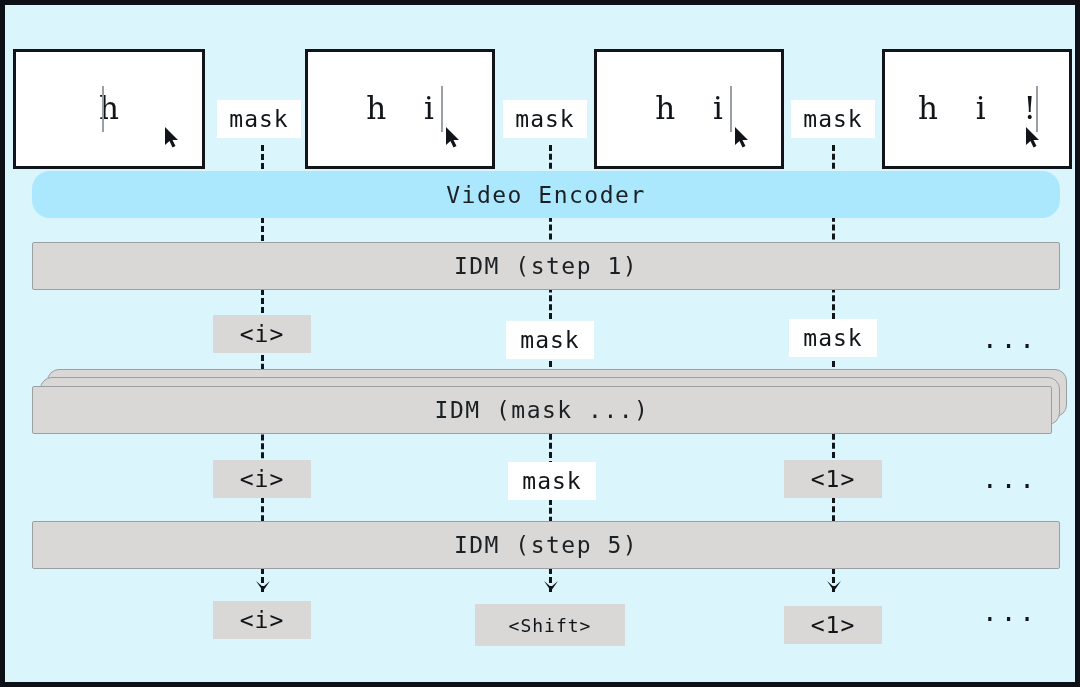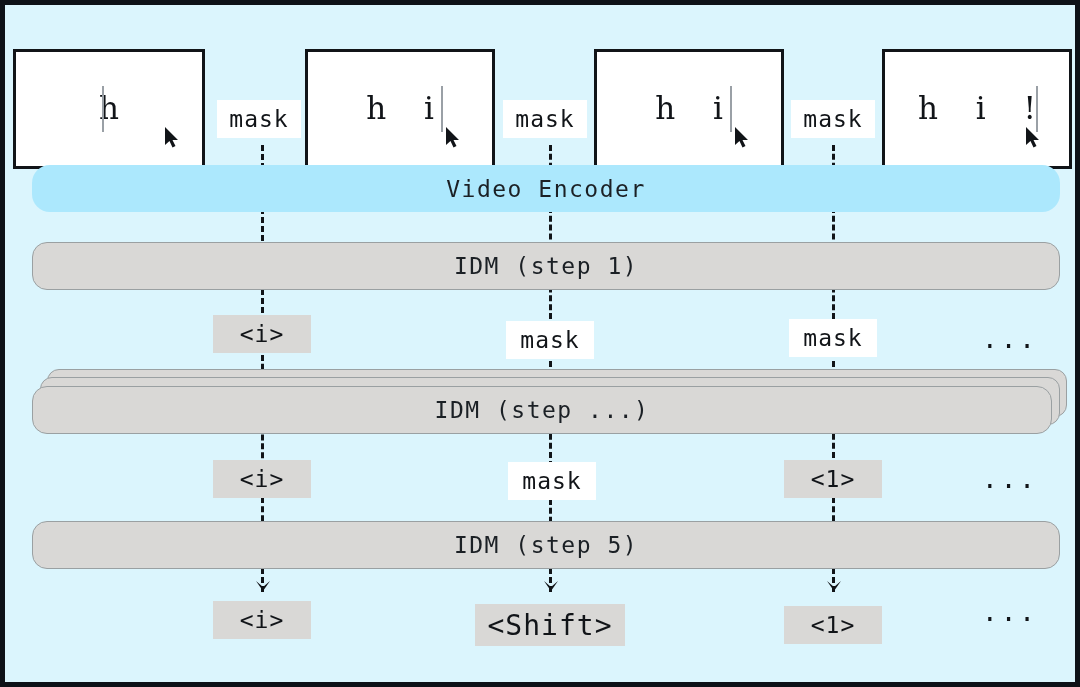--- a/index.html
+++ b/index.html
@@ -77,21 +77,21 @@
     letter-spacing: 1.5px;
     white-space: pre;
   }
   .bar-encoder {
     background: #ace8fd;
     border-radius: 18px;
   }
   .bar-idm {
     background: #d9d8d6;
     border: 1.5px solid #9aa0a2;
-    border-radius: 15px;
+    border-radius: 2px;
   }
   .bar-stack-layer {
     position: absolute;
     background: #d9d8d6;
     border: 1.5px solid #9aa0a2;
     border-radius: 12px;
     box-sizing: border-box;
   }
 
   
@@ -191,21 +191,21 @@
   </svg>
 
   <div class="dline" style="left:827px; top:140px; height:174px;"></div>
   <div class="dline" style="left:827px; top:356px; height:106px;"></div>
   <div class="dline" style="left:827px; top:492px; height:70px;"></div>
   <div class="dline" style="left:827px; top:563px; height:24px;"></div>
   <svg class="arrowhead" style="left:821px; top:575px;" viewBox="0 0 16 13">
     <polygon points="1,1 8,11 15,1 8,7" fill="#111418"></polygon>
   </svg>
 
-  <div class="bar bar-encoder" style="left:27px; top:160px; width:1028px; height:47px;">
+  <div class="bar bar-encoder" style="left:27px; top:166px; width:1028px; height:47px;">
     <span>Video Encoder</span>
   </div>
 
   <div class="bar bar-idm" style="left:27px; top:237px; width:1028px; height:48px;">
     <span>IDM (step 1)</span>
   </div>
 
   <div class="token token-gray" style="left:208px; top:310px; width:98px; height:38px;">
     <span>&lt;i&gt;</span>
   </div>
@@ -216,21 +216,21 @@
     <span>mask</span>
   </div>
   <div class="ellipsis" style="left:980px; top:316px; width:50px; height:36px;">
     <span>...</span>
   </div>
 
   <div style="position:absolute; left:27px; top:364px; width:1035px; height:66px;">
     <div class="bar-stack-layer" style="left:15px; top:0px; width:1020px; height:48px;"></div>
     <div class="bar-stack-layer" style="left:8px; top:8px; width:1020px; height:48px;"></div>
     <div class="bar bar-idm" style="left:0px; top:17px; width:1020px; height:48px;">
-      <span>IDM (step ...)</span>
+      <span>IDM (mask ...)</span>
     </div>
   </div>
 
   <div class="token token-gray" style="left:208px; top:455px; width:98px; height:38px;">
     <span>&lt;i&gt;</span>
   </div>
   <div class="token token-mask" style="left:503px; top:457px; width:88px; height:38px;">
     <span>mask</span>
   </div>
   <div class="token token-gray" style="left:779px; top:455px; width:98px; height:38px;">
@@ -240,21 +240,21 @@
     <span>...</span>
   </div>
 
   <div class="bar bar-idm" style="left:27px; top:516px; width:1028px; height:48px;">
     <span>IDM (step 5)</span>
   </div>
 
   <div class="token token-gray" style="left:208px; top:596px; width:98px; height:38px;">
     <span>&lt;i&gt;</span>
   </div>
-  <div class="token token-gray" style="left:470px; top:599px; width:150px; height:42px; font-size:28px;">
+  <div class="token token-gray" style="left:470px; top:599px; width:150px; height:42px; font-size:18px;">
     <span>&lt;Shift&gt;</span>
   </div>
   <div class="token token-gray" style="left:779px; top:601px; width:98px; height:38px;">
     <span>&lt;1&gt;</span>
   </div>
   <div class="ellipsis" style="left:980px; top:589px; width:50px; height:36px;">
     <span>...</span>
   </div>
 
 </div>

